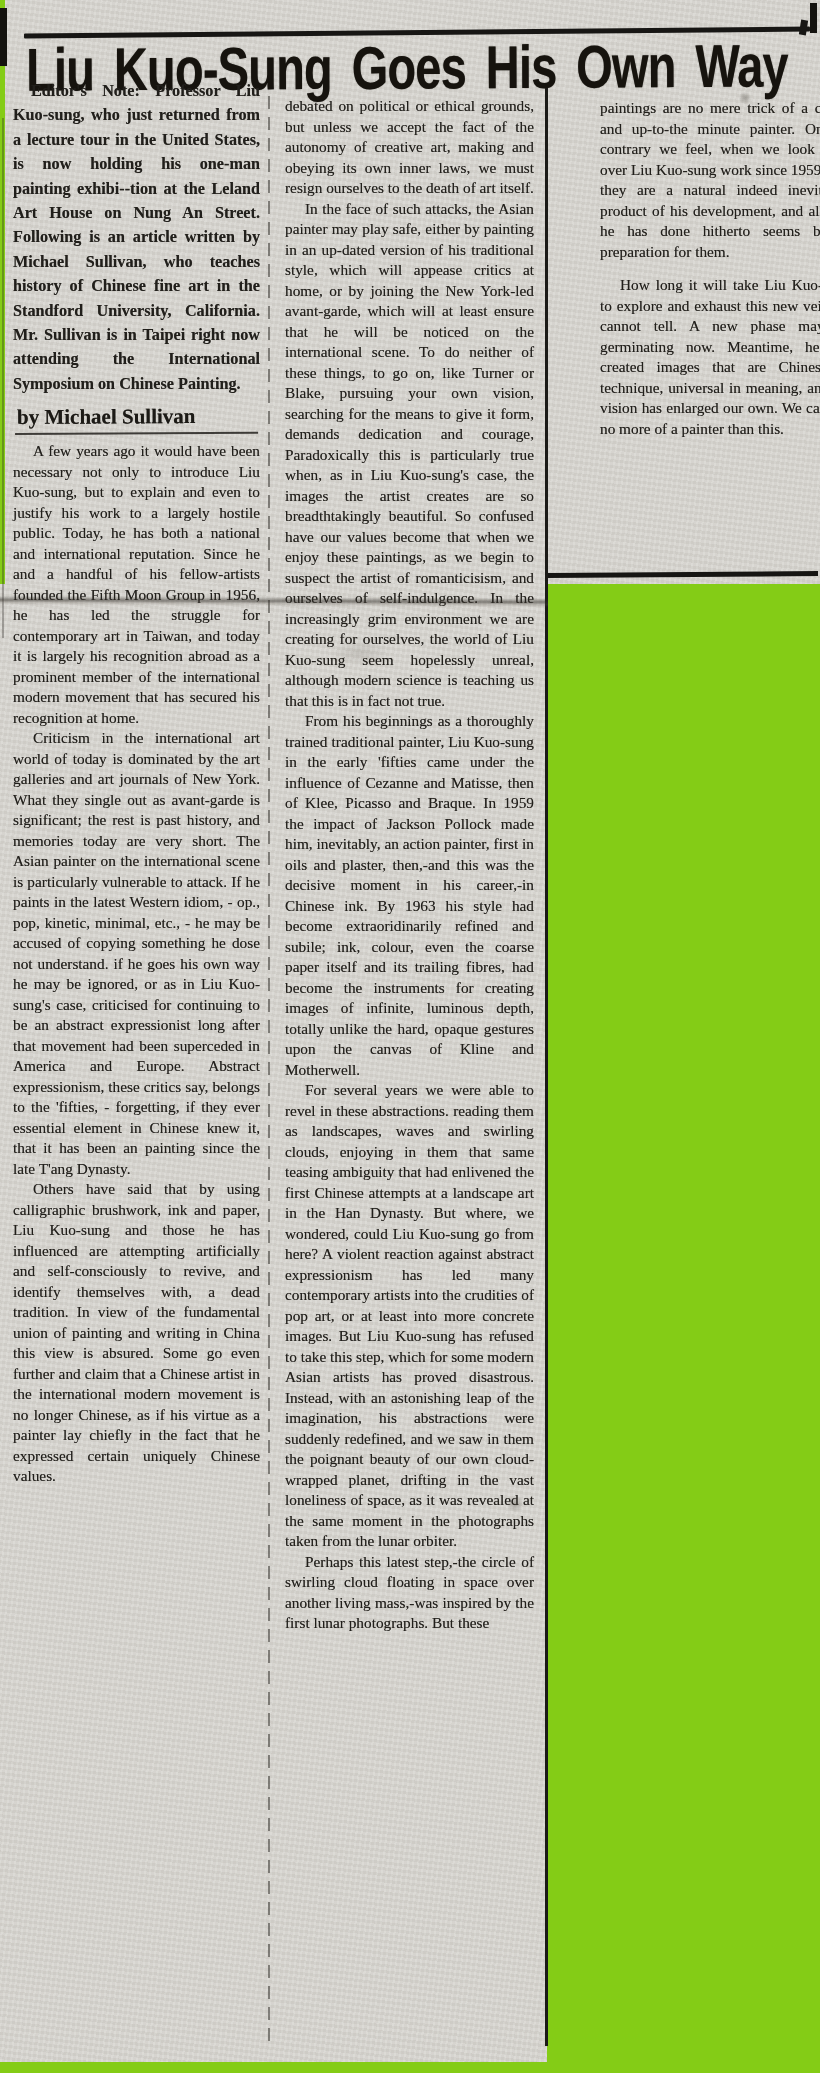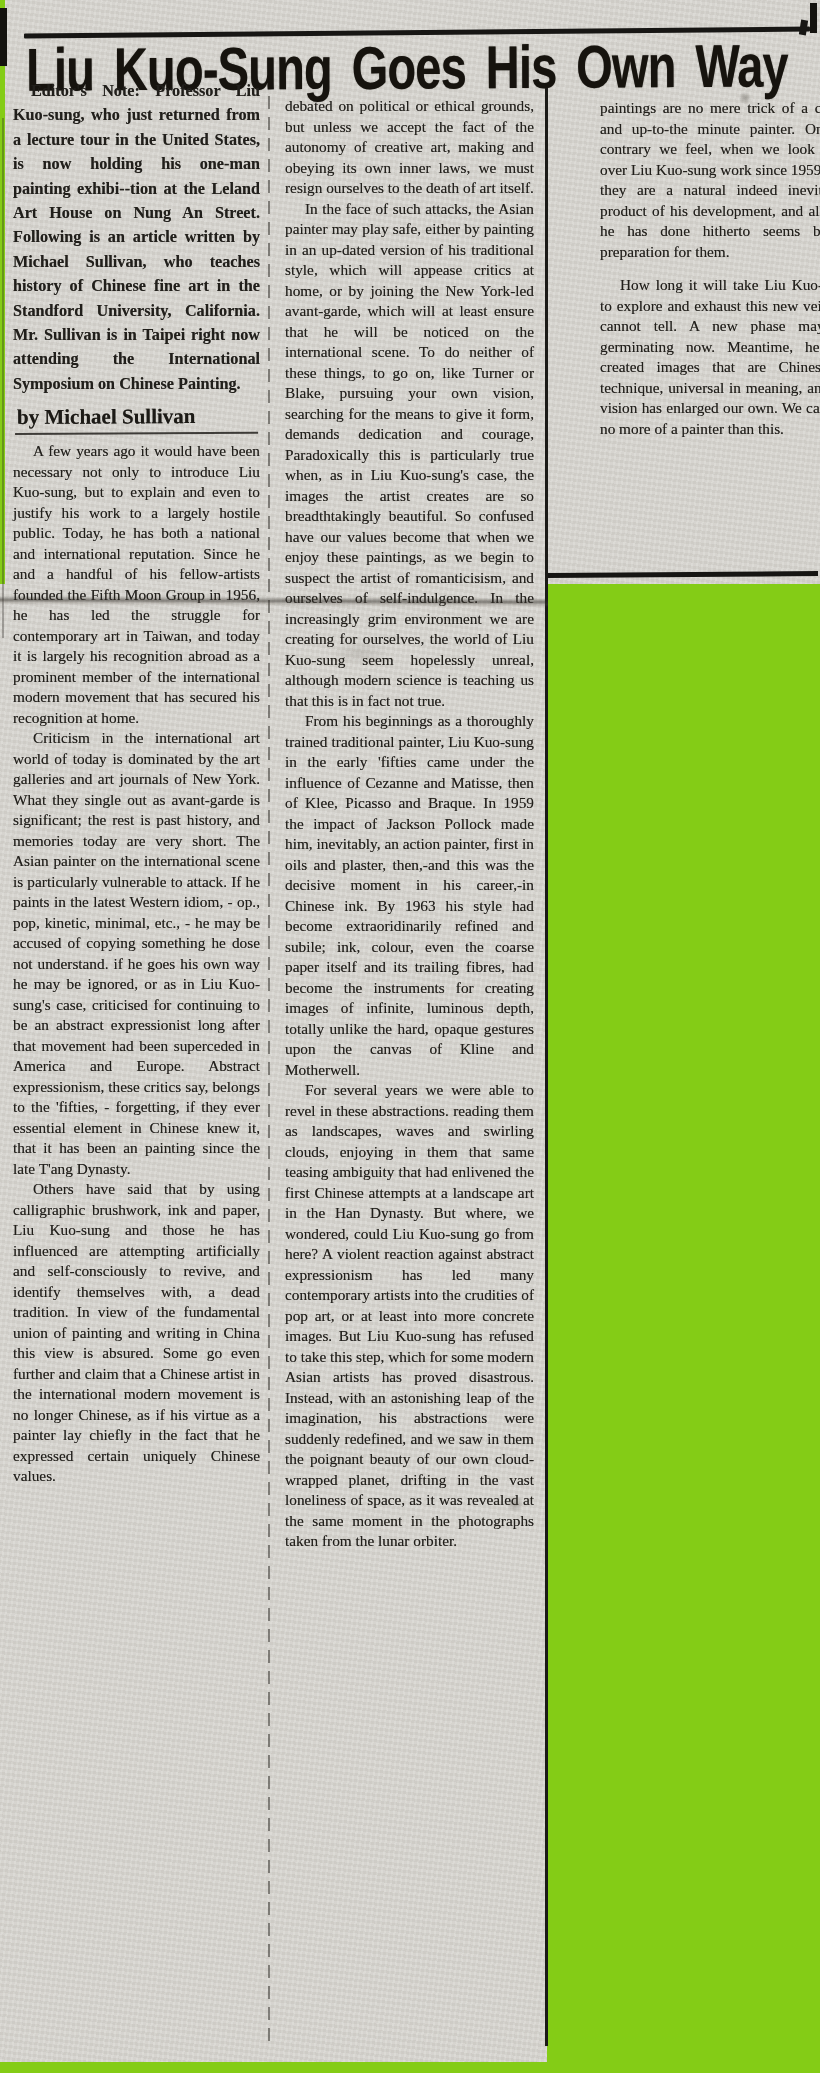--- a/index.html
+++ b/index.html
@@ -103,20 +103,21 @@
     <p>A few years ago it would have been necessary not only to introduce Liu Kuo-sung, but to explain and even to justify his work to a largely hostile public. Today, he has both a national and international reputation. Since he and a handful of his fellow-artists founded the Fifth Moon Group in 1956, he has led the struggle for contemporary art in Taiwan, and today it is largely his recognition abroad as a prominent member of the international modern movement that has secured his recognition at home.</p>
     <p>Criticism in the international art world of today is dominated by the art galleries and art journals of New York. What they single out as avant-garde is significant; the rest is past history, and memories today are very short. The Asian painter on the international scene is particularly vulnerable to attack. If he paints in the latest Western idiom, - op., pop, kinetic, minimal, etc., - he may be accused of copying something he dose not understand. if he goes his own way he may be ignored, or as in Liu Kuo-sung's case, criticised for continuing to be an abstract expressionist long after that movement had been superceded in America and Europe. Abstract expressionism, these critics say, belongs to the 'fifties, - forgetting, if they ever essential element in Chinese knew it, that it has been an painting since the late T'ang Dynasty.</p>
     <p>Others have said that by using calligraphic brushwork, ink and paper, Liu Kuo-sung and those he has influenced are attempting artificially and self-consciously to revive, and identify themselves with, a dead tradition. In view of the fundamental union of painting and writing in China this view is absured. Some go even further and claim that a Chinese artist in the international modern movement is no longer Chinese, as if his virtue as a painter lay chiefly in the fact that he expressed certain uniquely Chinese values.</p>
   </div>
 
   <div class="col" id="col2">
     <p class="cont">debated on political or ethical grounds, but unless we accept the fact of the autonomy of creative art, making and obeying its own inner laws, we must resign ourselves to the death of art itself.</p>
     <p>In the face of such attacks, the Asian painter may play safe, either by painting in an up-dated version of his traditional style, which will appease critics at home, or by joining the New York-led avant-garde, which will at least ensure that he will be noticed on the international scene. To do neither of these things, to go on, like Turner or Blake, pursuing your own vision, searching for the means to give it form, demands dedication and courage, Paradoxically this is particularly true when, as in Liu Kuo-sung's case, the images the artist creates are so breadthtakingly beautiful. So confused have our values become that when we enjoy these paintings, as we begin to suspect the artist of romanticisism, and ourselves of self-indulgence. In the increasingly grim environment we are creating for ourselves, the world of Liu Kuo-sung seem hopelessly unreal, although modern science is teaching us that this is in fact not true.</p>
     <p>From his beginnings as a thoroughly trained traditional painter, Liu Kuo-sung in the early 'fifties came under the influence of Cezanne and Matisse, then of Klee, Picasso and Braque. In 1959 the impact of Jackson Pollock made him, inevitably, an action painter, first in oils and plaster, then,-and this was the decisive moment in his career,-in Chinese ink. By 1963 his style had become extraoridinarily refined and subile; ink, colour, even the coarse paper itself and its trailing fibres, had become the instruments for creating images of infinite, luminous depth, totally unlike the hard, opaque gestures upon the canvas of Kline and Motherwell.</p>
     <p>For several years we were able to revel in these abstractions. reading them as landscapes, waves and swirling clouds, enjoying in them that same teasing ambiguity that had enlivened the first Chinese attempts at a landscape art in the Han Dynasty. But where, we wondered, could Liu Kuo-sung go from here? A violent reaction against abstract expressionism has led many contemporary artists into the crudities of pop art, or at least into more concrete images. But Liu Kuo-sung has refused to take this step, which for some modern Asian artists has proved disastrous. Instead, with an astonishing leap of the imagination, his abstractions were suddenly redefined, and we saw in them the poignant beauty of our own cloud-wrapped planet, drifting in the vast loneliness of space, as it was revealed at the same moment in the photographs taken from the lunar orbiter.</p>
+    <p>Perhaps this latest step,-the circle of swirling cloud floating in space over another living mass,-was inspired by the first lunar photographs. But these</p>
   </div>
 
   <div class="col" id="col3">
     <p class="cont">paintings are no mere trick of a clever and up-to-the minute painter. On the contrary we feel, when we look back over Liu Kuo-sung work since 1959, that they are a natural indeed inevitable, product of his development, and all that he has done hitherto seems but a preparation for them.</p>
     <p class="gap-top">How long it will take Liu Kuo-sung to explore and exhaust this new vein we cannot tell. A new phase may be germinating now. Meantime, he has created images that are Chinese in technique, universal in meaning, and his vision has enlarged our own. We can ask no more of a painter than this.</p>
   </div>
 
   <div class="crease"></div>
   <div class="smudge s1"></div>
   <div class="smudge s2"></div>

